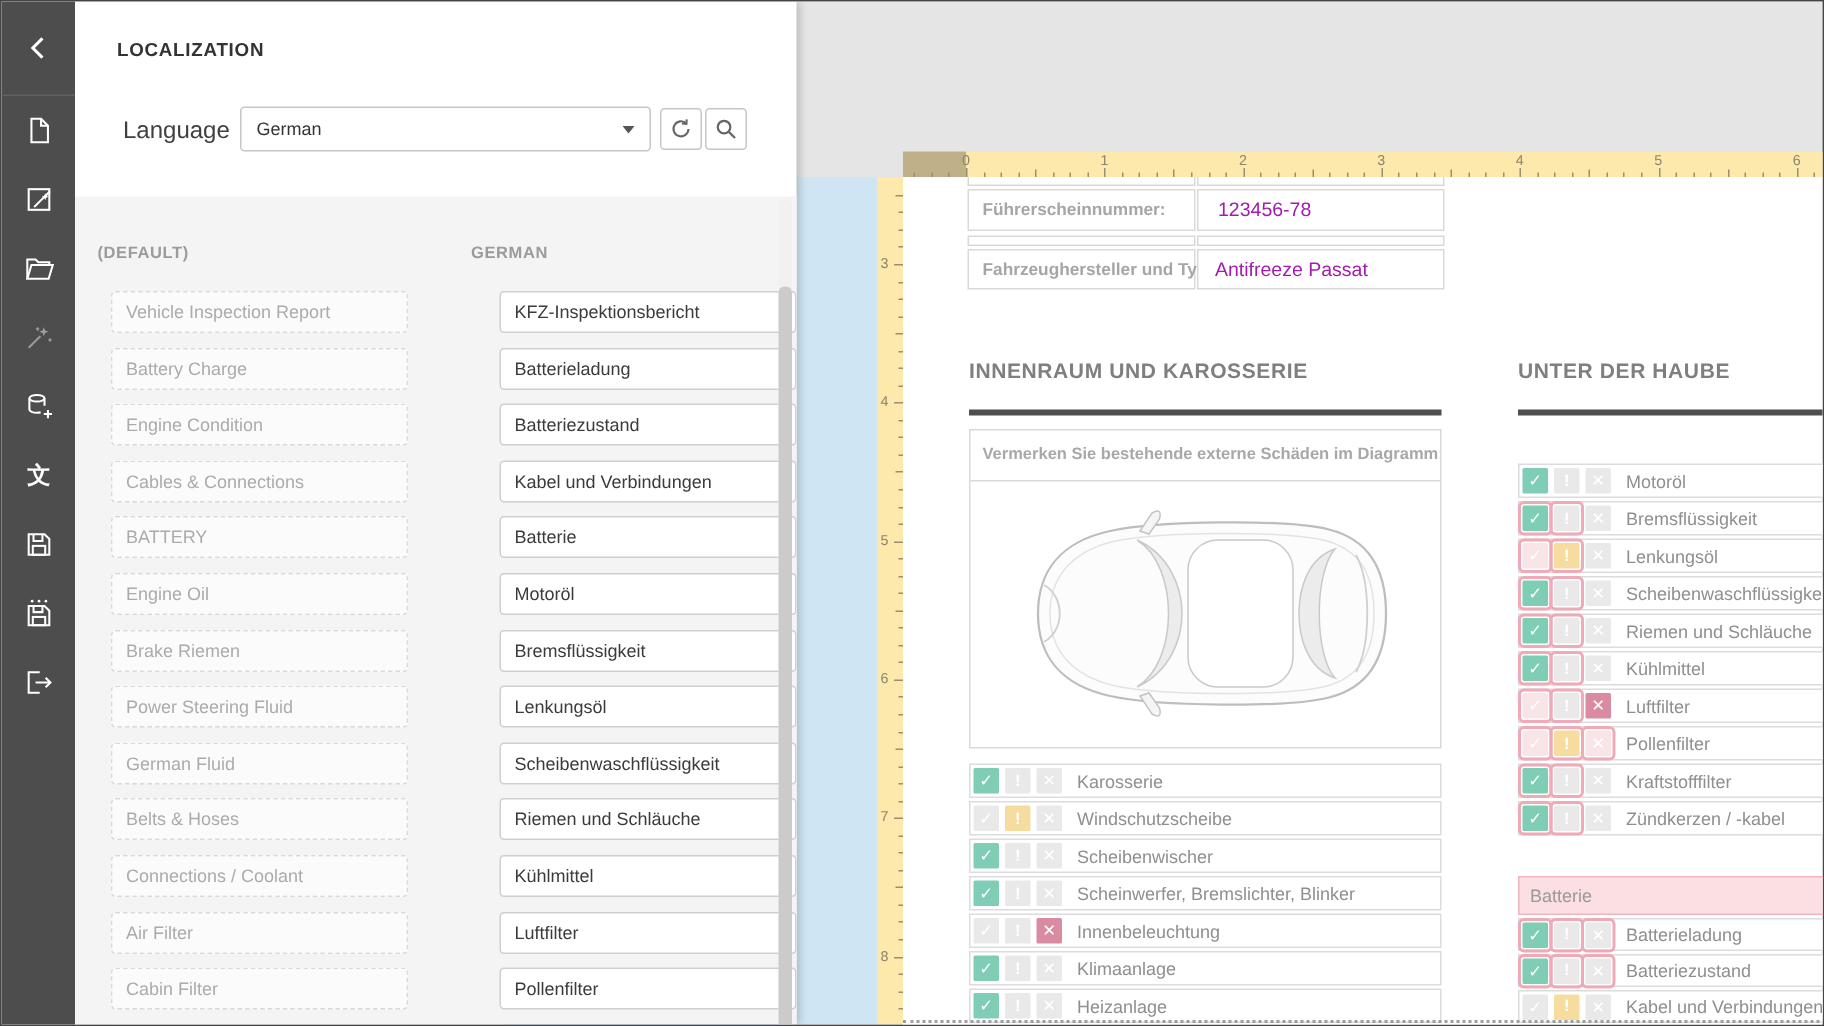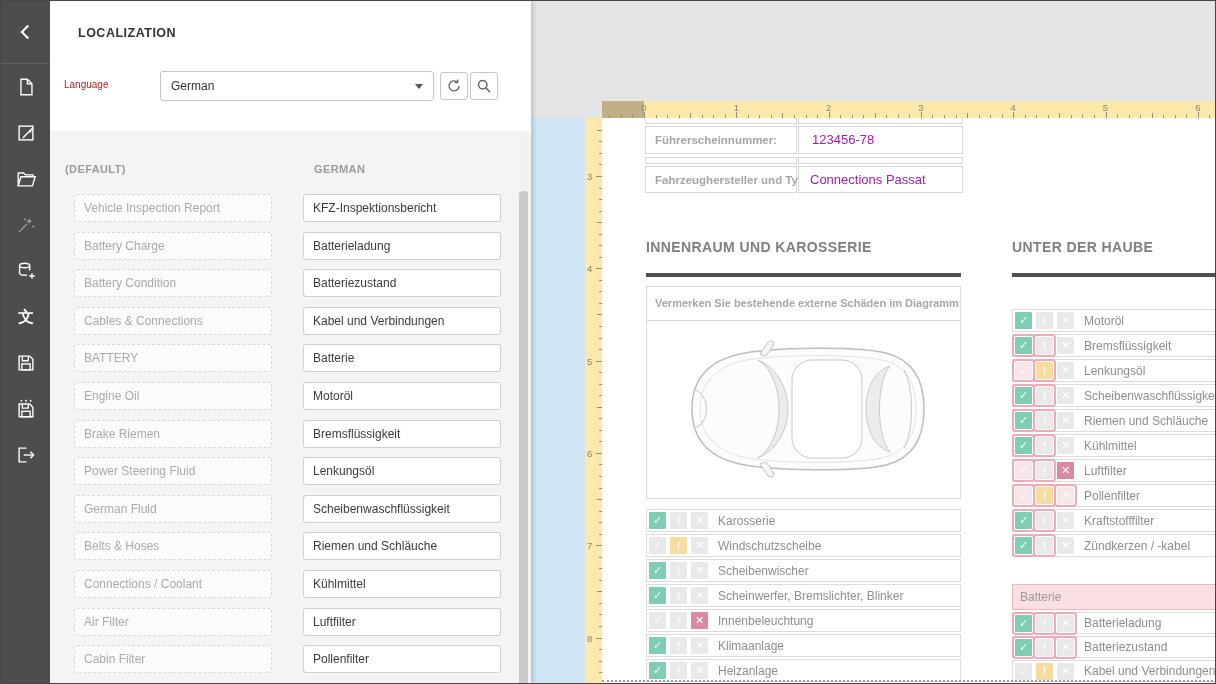--- a/index.html
+++ b/index.html
@@ -8,31 +8,31 @@
   
   #sidebar{position:absolute;left:0;top:0;width:49px;height:100%;background:#4d4d4d;z-index:5;}
   .side-back{height:62px;display:flex;align-items:center;justify-content:center;border-bottom:1px solid #616161;cursor:pointer;}
   #side-tools{display:flex;flex-direction:column;align-items:center;}
   .side-btn{width:49px;height:46px;display:flex;align-items:center;justify-content:center;cursor:pointer;}
   .side-btn.disabled{opacity:.45;cursor:default;}
   .side-btn svg,.side-back svg{display:block;}
   
   #panel{position:absolute;left:49px;top:0;width:481px;height:100%;background:#fff;z-index:4;box-shadow:2px 0 5px rgba(0,0,0,.18);}
   .panel-title{position:absolute;left:28px;top:25px;font-size:12.5px;font-weight:bold;color:#333;letter-spacing:.5px;}
-  .lang-label{position:absolute;left:14px;top:78px;font-size:10px;color:#b91c1c;}
+  .lang-label{position:absolute;left:32px;top:78px;font-size:16px;color:#404040;}
   .lang-select{position:absolute;left:110px;top:70px;width:274px;height:30px;box-sizing:border-box;border:1px solid #c6c6c6;border-radius:3px;background:#fff;display:flex;align-items:center;cursor:pointer;}
   .lang-select .val{flex:1;padding-left:10px;font-size:12px;color:#333;}
   .caret{width:0;height:0;border-left:4px solid transparent;border-right:4px solid transparent;border-top:5px solid #555;margin-right:10px;}
   .tool-btn{position:absolute;top:71px;width:28px;height:28px;box-sizing:border-box;border:1px solid #c6c6c6;border-radius:3px;background:#fff;display:flex;align-items:center;justify-content:center;cursor:pointer;}
   #btn-refresh{left:390px;} #btn-search{left:420px;}
   .panel-body{position:absolute;left:0;top:130px;right:0;bottom:0;background:#f4f4f4;overflow:hidden;}
   .col-head{position:absolute;top:32px;font-size:11px;font-weight:bold;color:#9b9b9b;letter-spacing:.4px;}
   #head-default{left:15px;} #head-german{left:264px;}
   #loc-rows{position:absolute;left:0;top:63px;right:0;}
-  .loc-row{display:flex;height:28px;margin-bottom:9.6px;padding-left:24px;}
+  .loc-row{display:flex;height:28px;margin-bottom:9.6px;padding-left:24px;justify-content:space-between;}
   .loc-src{width:198px;height:28px;box-sizing:border-box;border:1px dashed #d9d9d9;border-radius:3px;background:#fbfbfb;
            font-size:12px;color:#ababab;line-height:26px;padding:0 9px;white-space:nowrap;overflow:hidden;}
   .loc-input{width:198px;height:28px;box-sizing:border-box;border:1px solid #cfcfcf;border-radius:3px;background:#fff;
            font-size:12px;color:#3b3b3b;padding:0 9px;margin-left:31px;font-family:inherit;outline:none;}
   .loc-row.partial .loc-input{border:2px solid var(--c-accent-blue);}
   .pscroll{position:absolute;right:3px;top:2px;bottom:0;width:9px;background:#f1f1f1;border-radius:4px;}
   .pthumb{position:absolute;left:0;top:58px;width:9px;height:496px;background:#cbcbcb;border-radius:4px;cursor:pointer;}
   
   #canvas{position:absolute;left:530px;top:0;right:0;bottom:0;background:#e5e5e5;}
   #hruler{position:absolute;left:71px;top:100px;width:615px;height:17px;background:#fce9ab;border-bottom:1px solid #d9c88f;}
@@ -171,21 +171,21 @@
       <div id="loc-rows">
           <div class="loc-row">
             <div class="loc-src">Vehicle Inspection Report</div>
             <input class="loc-input" value="KFZ-Inspektionsbericht" style="">
           </div>
           <div class="loc-row">
             <div class="loc-src">Battery Charge</div>
             <input class="loc-input" value="Batterieladung" style="">
           </div>
           <div class="loc-row">
-            <div class="loc-src">Battery Condition</div>
+            <div class="loc-src">Engine Condition</div>
             <input class="loc-input" value="Batteriezustand" style="">
           </div>
           <div class="loc-row">
             <div class="loc-src">Cables &amp; Connections</div>
             <input class="loc-input" value="Kabel und Verbindungen" style="">
           </div>
           <div class="loc-row">
             <div class="loc-src">BATTERY</div>
             <input class="loc-input" value="Batterie" style="">
           </div>
@@ -360,21 +360,21 @@
         <div class="cellbox" style="left:43px;top:0;width:152px;height:6px;border-top:none;"></div>
         <div class="cellbox" style="left:196px;top:0;width:165px;height:6px;border-top:none;"></div>
 
         <div class="cellbox field-label" style="left:43px;top:8px;width:152px;height:28px;"><span>Führerscheinnummer:</span></div>
         <div class="cellbox field-value" style="left:196px;top:8px;width:165px;height:28px;"><span>123456-78</span></div>
 
         <div class="cellbox" style="left:43px;top:39px;width:152px;height:7px;"></div>
         <div class="cellbox" style="left:196px;top:39px;width:165px;height:7px;"></div>
 
         <div class="cellbox field-label" style="left:43px;top:48px;width:152px;height:27px;"><span>Fahrzeughersteller und Typ:</span></div>
-        <div class="cellbox field-value" style="left:196px;top:48px;width:165px;height:27px;padding-left:11px;"><span>Connections Passat</span></div>
+        <div class="cellbox field-value" style="left:196px;top:48px;width:165px;height:27px;padding-left:11px;"><span>Antifreeze Passat</span></div>
       </div>
 
       <div class="doc-col" id="col-left">
         <div class="sec-title">INNENRAUM UND KAROSSERIE</div>
         <div class="sec-bar"></div>
         <div id="notebox">
           <div class="note">Vermerken Sie bestehende externe Schäden im Diagramm:</div>
           <div id="car-wrap">
             <svg width="284" height="158" viewBox="0 0 284 158">
               <path d="M30 79 C30 50 46 31 78 24 C110 17 196 16 224 23 C252 30 262 52 262 79 C262 106 252 128 224 135 C196 142 110 141 78 134 C46 127 30 108 30 79 Z" fill="#fcfcfc" stroke="#bdbdbd" stroke-width="1.5"></path>

